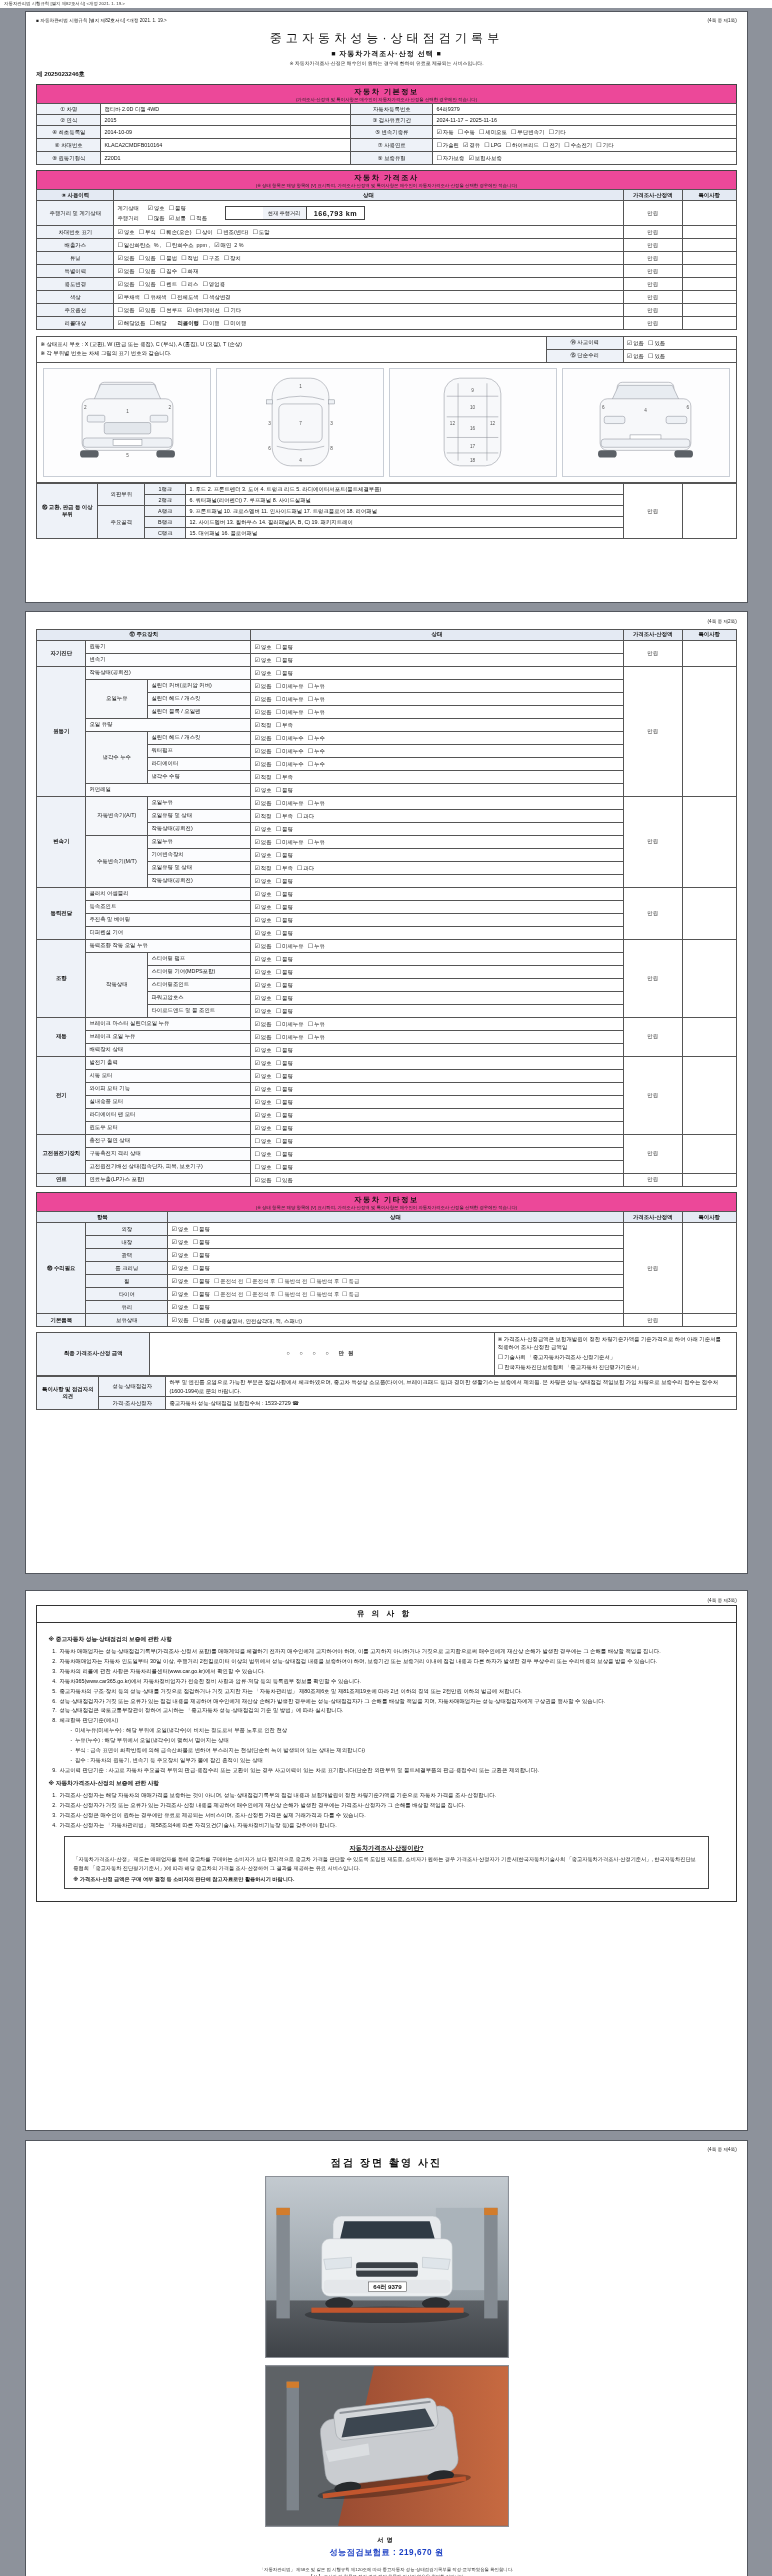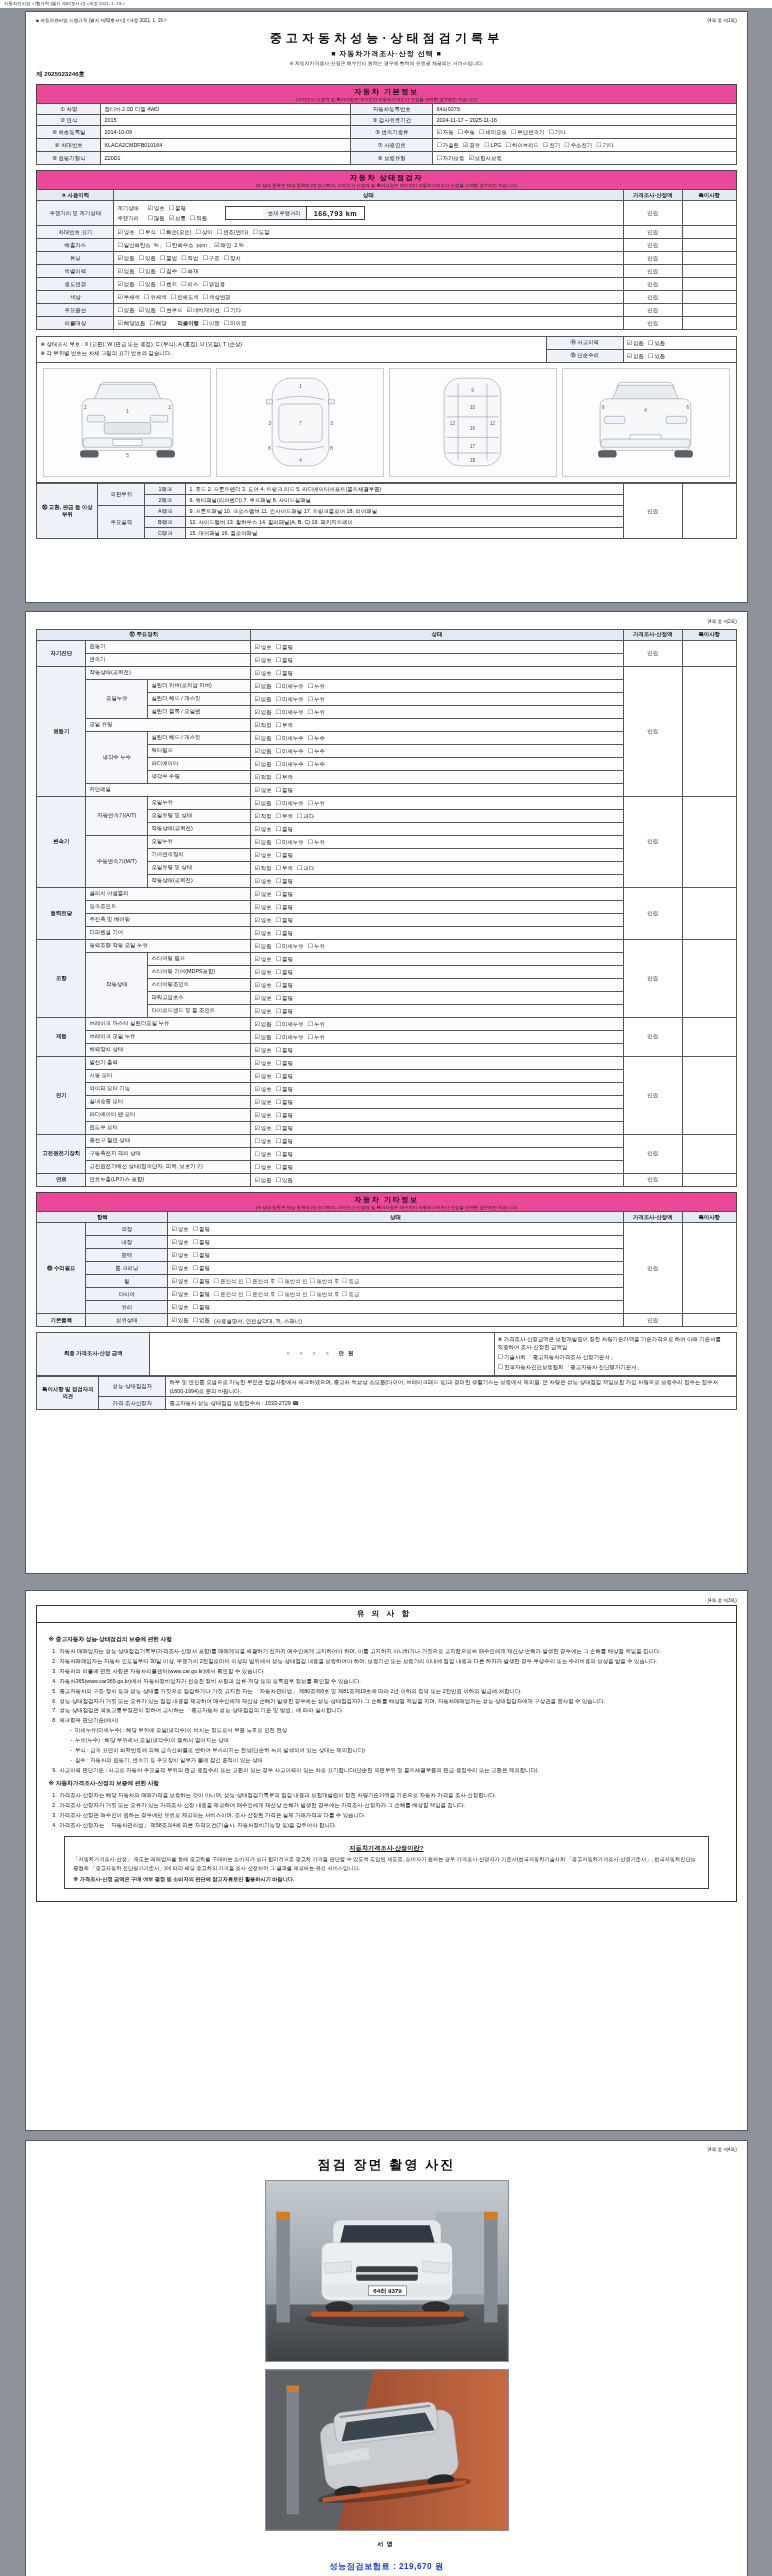--- a/index.html
+++ b/index.html
@@ -1,21 +1,21 @@
 <!DOCTYPE html>
 <html style="font-size:8.2px"><head>
 <meta charset="utf-8">
 <style>
   html,body{margin:0;padding:0;}
   body{background:#8d929b;font-family:"Liberation Sans","DejaVu Sans",sans-serif;color:#111;width:773px;}
   .topstrip{height:8.2px;background:#ffffff;font-size:4.4px;color:#333;padding:0.5px 4.1px;box-sizing:border-box;white-space:nowrap;overflow:hidden;}
   .canvas{width:773px;padding:3.1px 0 7.2px;box-sizing:border-box;}
   .page{width:723px;margin:0 auto 8.2px;background:#fff;border:0.5px solid #53575e;padding:6.2px 10.3px 9.3px;box-sizing:border-box;}
   .pagehead{display:flex;justify-content:space-between;font-size:4.6px;color:#222;margin-bottom:2.1px;}
-  .doc-title{font-size:12px;font-weight:bold;text-align:center;letter-spacing:4.1px;margin-top:7px;}
+  .doc-title{font-size:12px;font-weight:normal;text-align:center;letter-spacing:4.1px;margin-top:7px;}
   .doc-sub{text-align:center;font-size:7px;font-weight:bold;margin-top:1.5px;letter-spacing:1px;}
   .doc-note{text-align:center;font-size:4.9px;color:#222;margin-top:1px;}
   .doc-no{font-size:6.2px;font-weight:bold;margin:4.1px 0 1.5px;}
   .sec{margin-top:5.2px;}
   .sec-bar{background:#ec4899;border:0.5px solid #444;border-bottom:none;text-align:center;padding:1.5px 0 1px;}
   .sec-bar .t{font-weight:bold;font-size:7.2px;letter-spacing:1.5px;}
   .sec-bar .s{font-size:4.4px;color:#222;margin-top:0.5px;}
   table.f{width:100%;border-collapse:collapse;table-layout:fixed;}
   .f th,.f td{border:0.5px solid #555;font-size:5.4px;padding:1.5px 3.1px;vertical-align:middle;word-break:keep-all;}
   .f th{background:#e4eaf3;font-weight:bold;text-align:center;font-size:5.4px;}
@@ -45,24 +45,24 @@
   .notice-title{text-align:center;font-weight:bold;font-size:7.7px;letter-spacing:7.2px;padding:3.1px 0;border-bottom:0.8px solid #333;background:#fff;}
   .notice-body{padding:7.2px 11.3px 9.3px;font-size:5.4px;line-height:1.55;}
   .nsec-title{font-weight:bold;margin:5.2px 0 3.1px;font-size:5.7px;}
   .nline{display:flex;gap:2.6px;margin:1.5px 0;}
   .nline .nn{min-width:8.2px;text-align:right;flex:none;}
   .nline.sub{padding-left:15.5px;color:#222;}
   .inner-box{border:0.6px solid #444;margin:7.2px 15.5px 2.1px;padding:5.2px 8.2px;}
   .inner-box .ib-title{text-align:center;font-weight:bold;font-size:6.2px;margin-bottom:3.1px;text-decoration:underline;}
   .inner-box .ib-text{font-size:5.2px;line-height:1.6;}
   .inner-box .ib-note{font-size:5.2px;margin-top:3.1px;font-weight:bold;}
-  .photos-title{text-align:center;font-weight:bold;font-size:13px;letter-spacing:2.1px;margin:4.1px 0 6.2px;}
+  .photos-title{text-align:center;font-weight:bold;font-size:10px;letter-spacing:2.1px;margin:4.1px 0 6.2px;}
   .photo{display:block;margin:0 auto 7.2px;border:0.5px solid #8c9097;background:#9aa1a8;}
   .sign-label{text-align:center;font-weight:bold;font-size:6.2px;letter-spacing:3.1px;margin-top:8.2px;}
-  .fee{text-align:center;font-weight:bold;color:#1b3fc4;font-size:8.2px;margin-top:12px;letter-spacing:0.5px;}
+  .fee{text-align:center;font-weight:bold;color:#1b3fc4;font-size:8.2px;margin-top:2px;letter-spacing:0.5px;}
   .footer-lines{margin-top:8.2px;text-align:center;font-size:4.4px;color:#333;line-height:1.7;}
   .posgroup .opt{color:#444;margin-right:2.6px;}
   .subl{font-weight:bold;margin:0 2.1px 0 5.2px;}
 </style>
 </head>
 <body>
 
 <div class="topstrip"><span>자동차관리법 시행규칙 [별지 제82호서식] &lt;개정 2021. 1. 19.&gt;</span></div>
 
 <div class="canvas">
@@ -119,21 +119,21 @@
           <td>Z20D1</td>
           <td class="lab">⑨ 보증유형</td>
           <td><span class="opt"><span class="cb">☐</span><span>자가보증</span></span><span class="opt"><span class="cb">☑</span><span>보험사보증</span></span></td>
         </tr>
       </tbody>
         </table>
     </div>
 
     <div class="sec">
       <div class="sec-bar">
-        <div class="t">자동차 상태점검자</div>
+        <div class="t">자동차 가격조사</div>
         <div class="s">(※ 상태 항목은 해당 항목에 [V] 표시하며, 가격조사·산정액 및 특이사항은 매수인이 자동차가격조사·산정을 선택한 경우에만 적습니다)</div>
       </div>
       <table class="f">
         <colgroup>
             <col style="width:77px">
             <col>
             <col style="width:59px">
             <col style="width:54px">
           </colgroup>
         <tbody>

